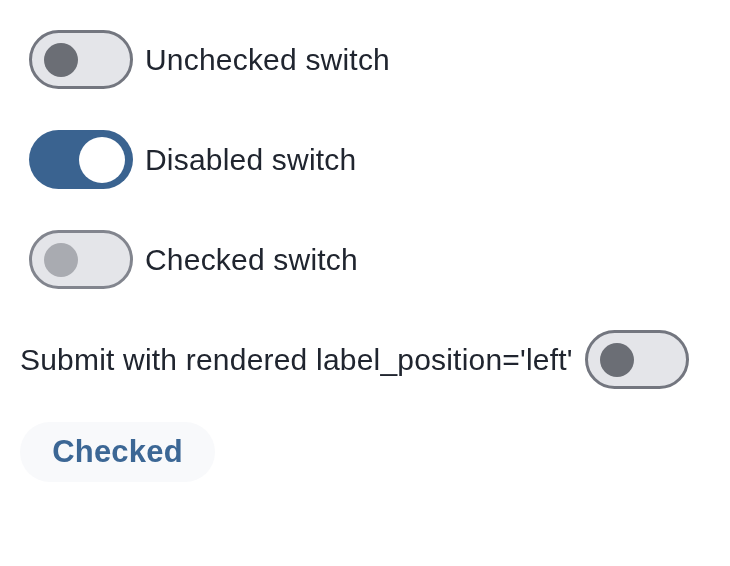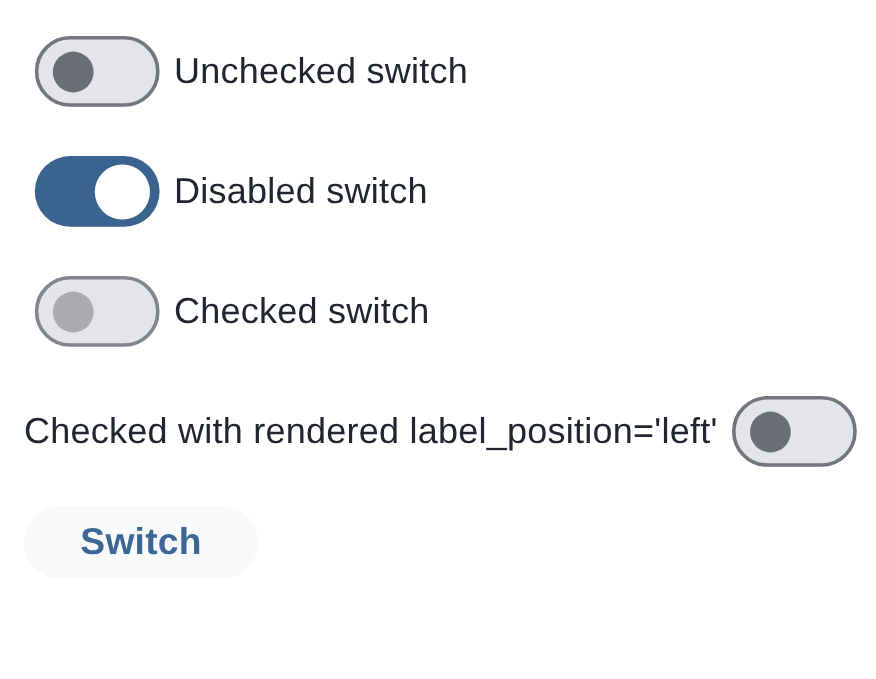--- a/index.html
+++ b/index.html
@@ -127,21 +127,21 @@
   </label>
 
   <label class="switch-row indented gap-after disabled">
     <span class="switch" role="switch" aria-checked="false" aria-disabled="true" data-state="disabled">
       <span class="thumb"></span>
     </span>
     <span class="switch-label">Checked switch</span>
   </label>
 
   <label class="switch-row">
-    <span class="switch-label">Checked with rendered label_position='left'</span>
+    <span class="switch-label">Submit with rendered label_position='left'</span>
     <span class="switch" role="switch" aria-checked="false" data-state="unchecked">
       <span class="thumb"></span>
     </span>
   </label>
 
-  <button class="submit-button" type="button">Switch</button>
+  <button class="submit-button" type="button">Checked</button>
 
 </div>
 
 </body></html>

